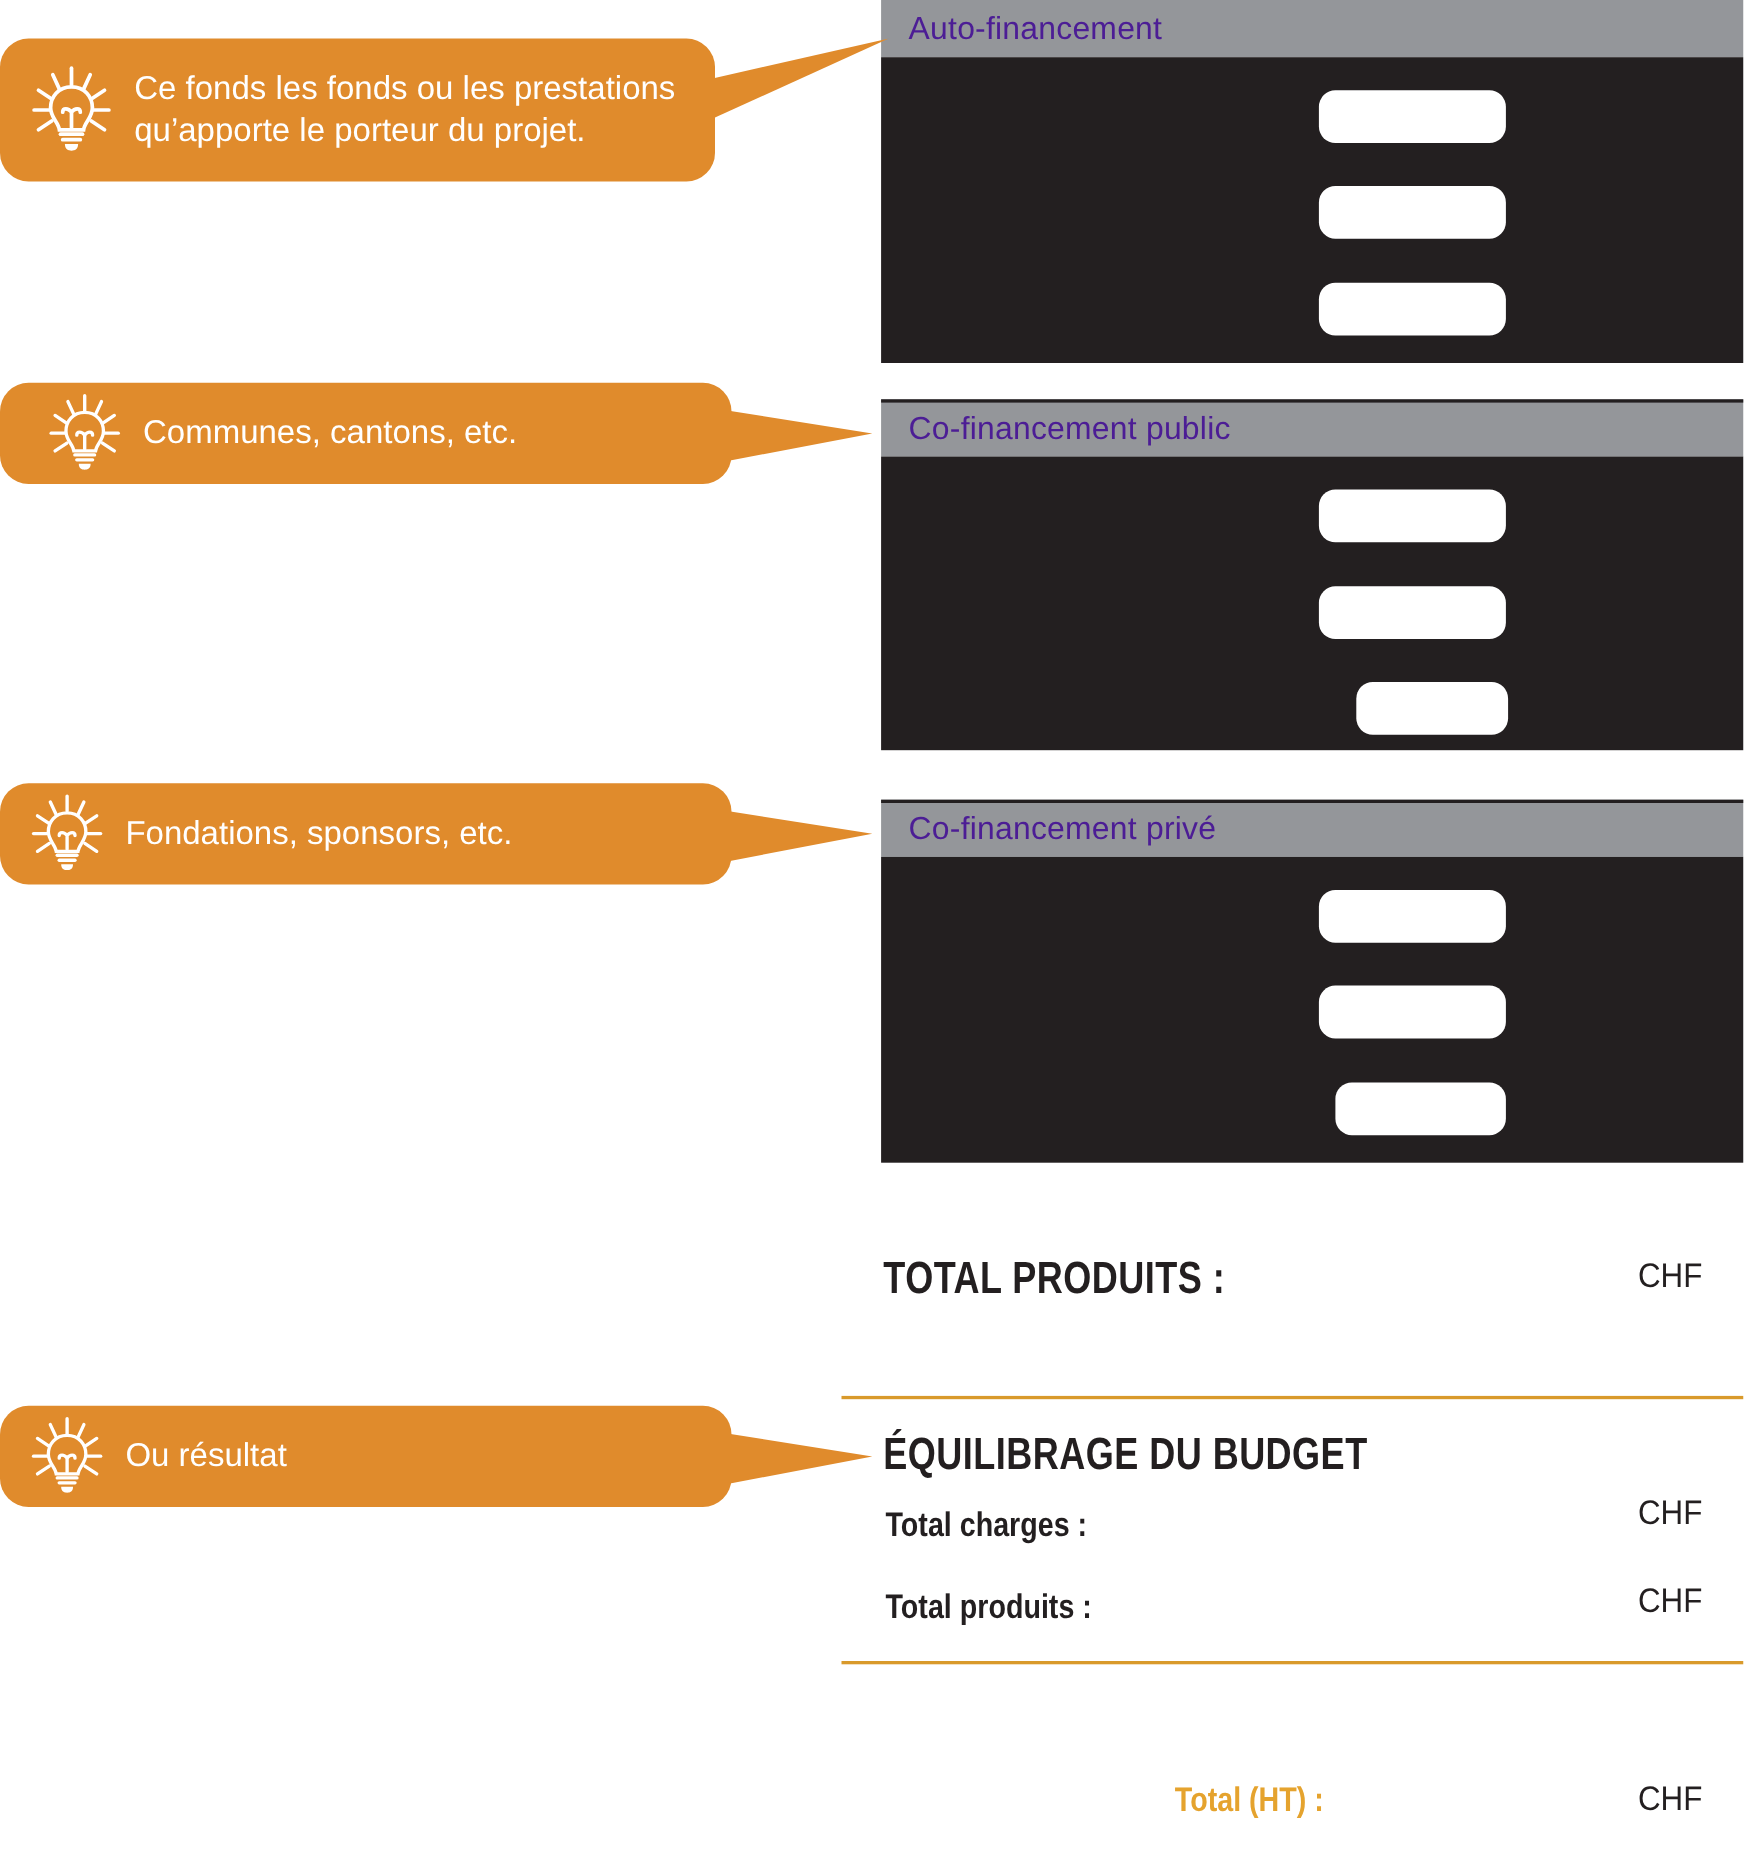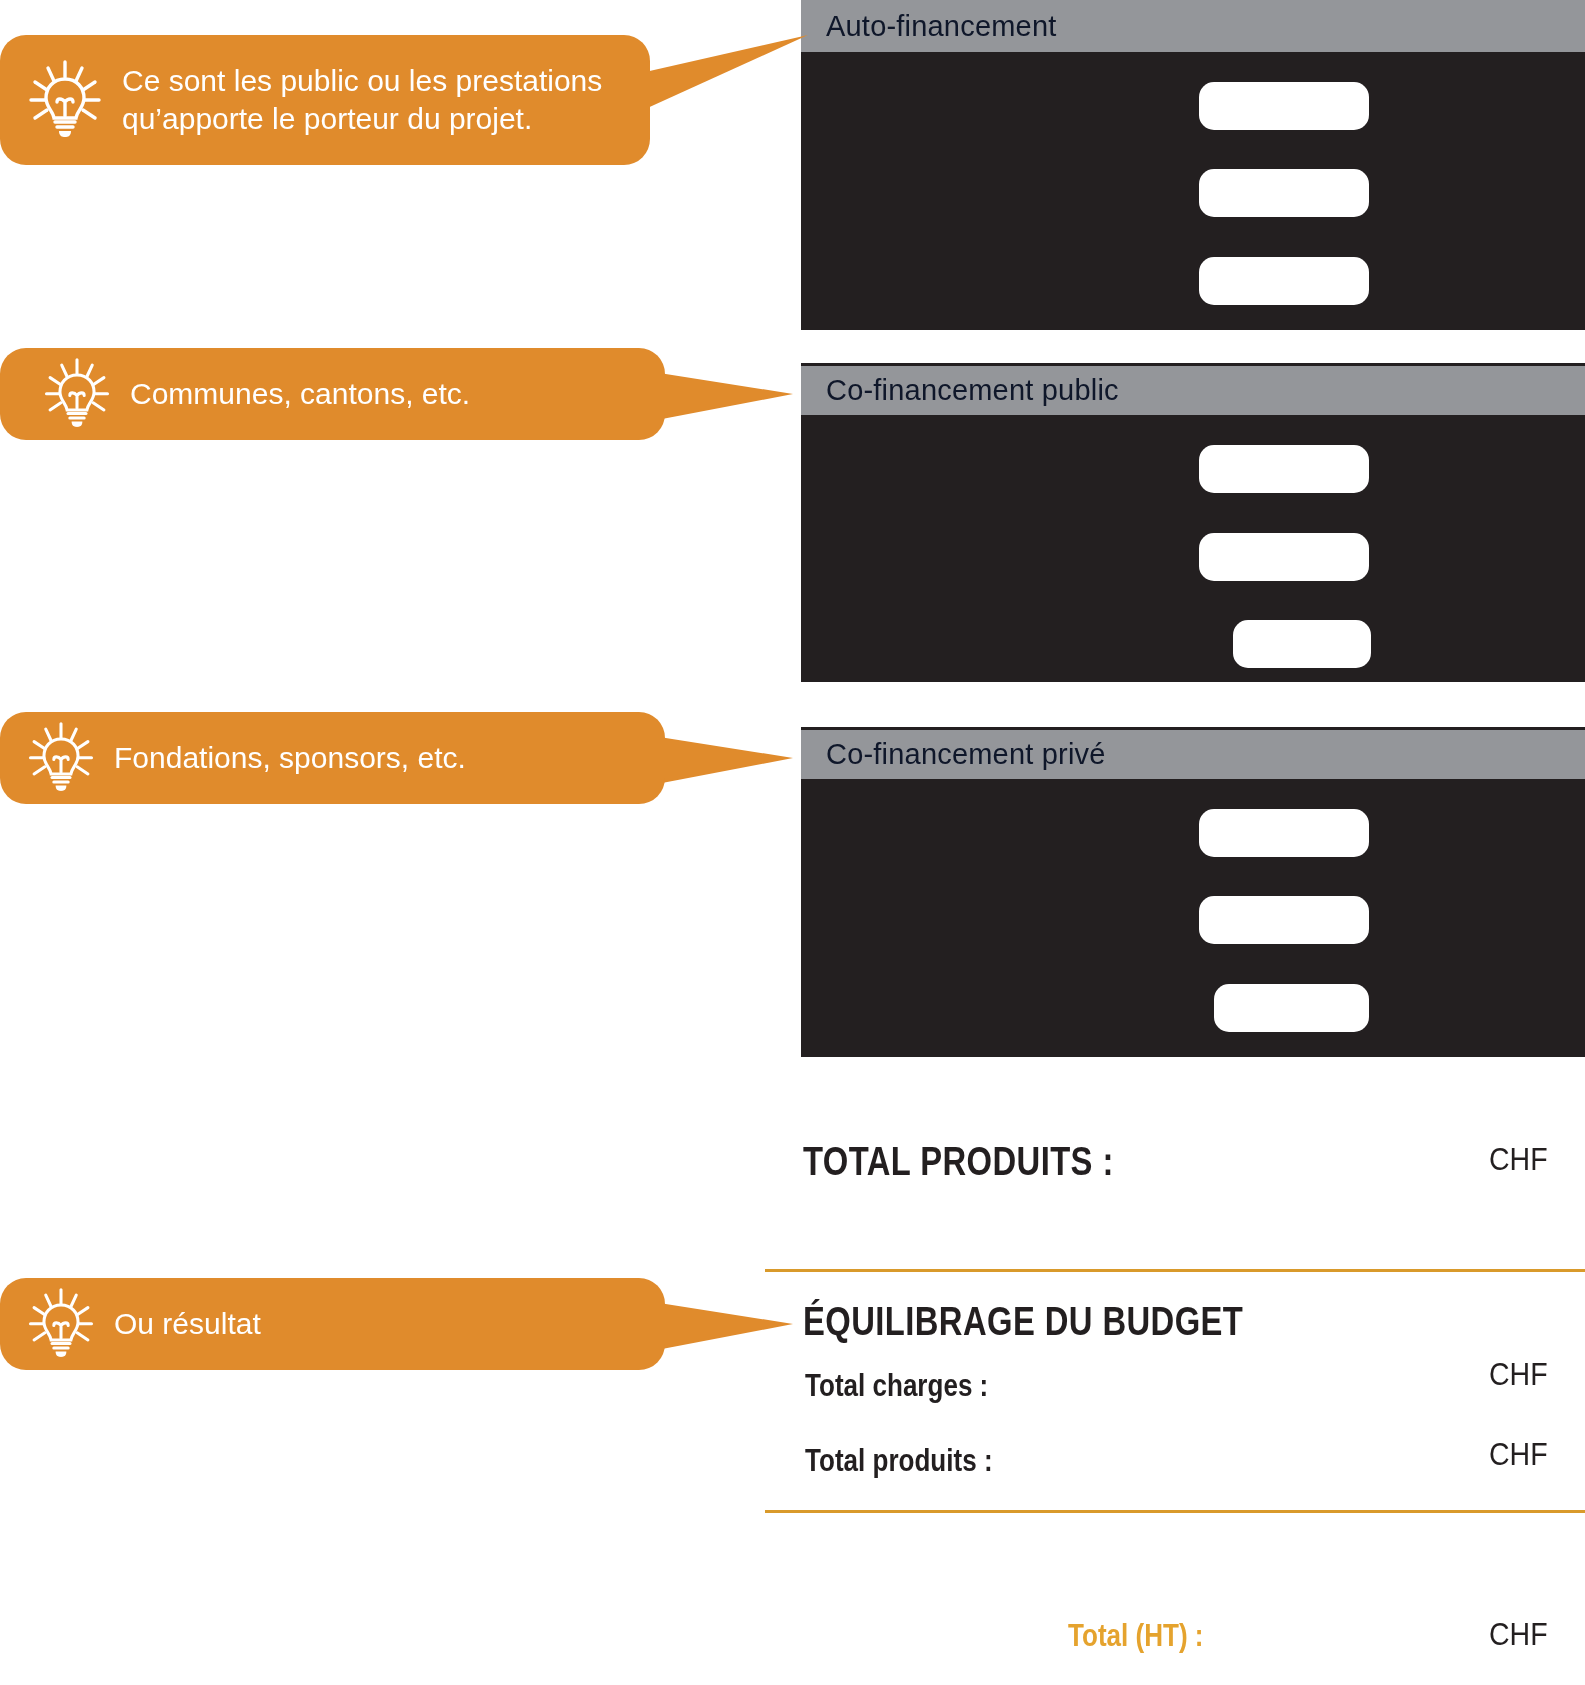--- a/index.html
+++ b/index.html
@@ -13,21 +13,21 @@
 
   
   .panel{position:absolute;left:801px;width:784px;}
   .panel-head{
     height:52px;background:#94969a;
     display:flex;align-items:center;
     box-sizing:border-box;padding-left:25px;
     border-top:3px solid #231f20;
   }
   .panel-head-label{
-    color:#0f172a;font-size:29px;letter-spacing:.2px;
+    color:#4c1d95;font-size:29px;letter-spacing:.2px;
     font-family:"Liberation Sans", sans-serif;
   }
   .panel-body{background:#231f20;position:relative;}
   .field{
     position:absolute;background:#ffffff;border-radius:15px;
     height:48px;
   }
 
   
   .callout{position:absolute;}
@@ -123,21 +123,21 @@
             <line x1="9" y1="60" x2="21" y2="52"></line>
             <line x1="69" y1="60" x2="57" y2="52"></line>
             <path d="M39 21 C27 21 20 30 20 40 C20 49 27 53 28 60 L50 60 C51 53 58 49 58 40 C58 30 51 21 39 21 Z"></path>
             <path d="M39 58 L39 44 M39 44 C36 40 31 40 31 44 M39 44 C42 40 47 40 47 44"></path>
             <line x1="29" y1="64" x2="49" y2="64"></line>
             <line x1="31" y1="69" x2="47" y2="69"></line>
           </g>
           <path d="M33 73 L45 73 C45 78 42 79 39 79 C36 79 33 78 33 73 Z" fill="#ffffff"></path>
         </svg>
       </span>
-      <span class="bubble-text">Ce sont les public ou les prestations
+      <span class="bubble-text">Ce fonds les fonds ou les prestations
 qu’apporte le porteur du projet.</span>
     </div>
   </div>
 
   <div class="callout" style="left:0px;top:348px;width:810px;height:92px;">
     <svg class="arrow" style="left:615px;top:10px;" width="180" height="78" viewBox="0 0 180 78">
       <polygon points="0,8 178,36 0,70" fill="#e08b2c"></polygon>
     </svg>
     <div class="bubble" style="width:665px;height:92px;padding-left:16px;">
       <span class="bulb">

